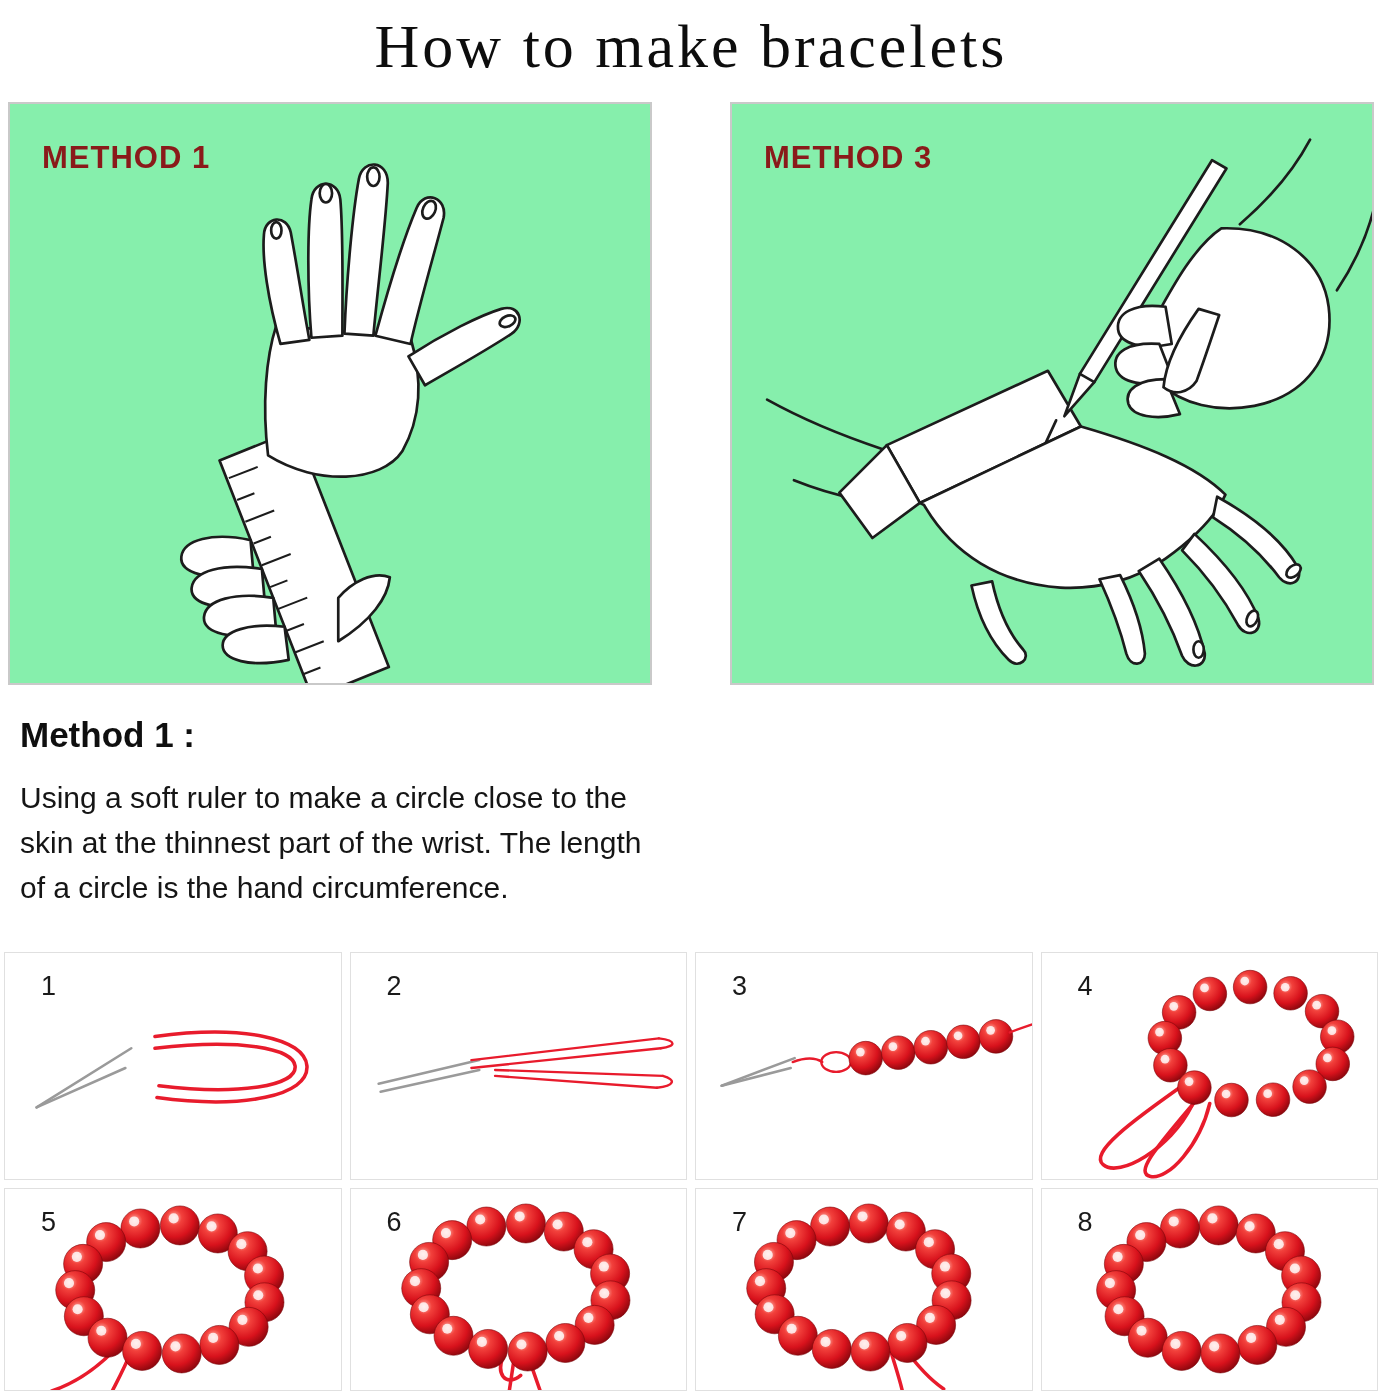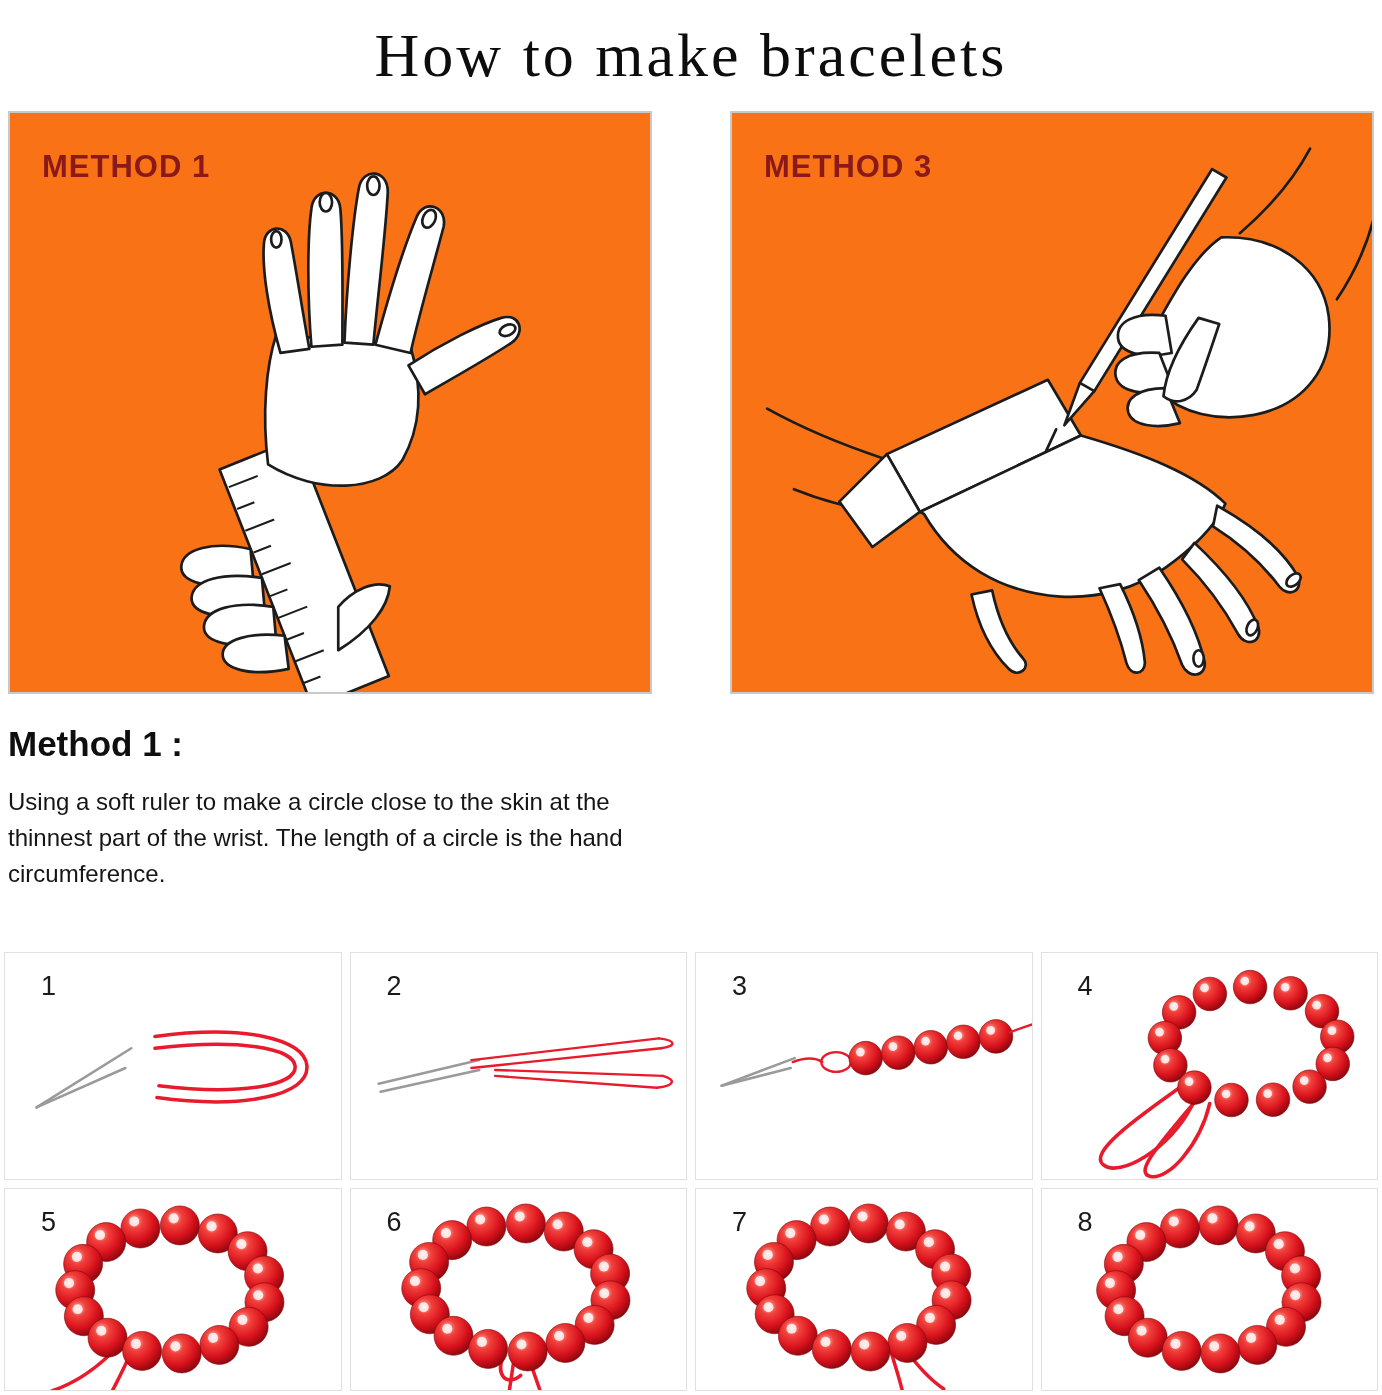--- a/index.html
+++ b/index.html
@@ -1,29 +1,29 @@
 <!DOCTYPE html>
 <html style="--accent-red: #8A1A1A; --bead-red: #D8121C; --cord-red: #E81B2C; --needle-gray: #9A9A9A; --panel-border: #C9C9C9;"><head>
 <meta charset="utf-8">
 <style>
   html,body{margin:0;padding:0;background:#ffffff;}
   .page{position:relative;width:1382px;height:1395px;background:#fff;overflow:hidden;
         font-family:"Liberation Sans",sans-serif;color:#111;}
-  .title{margin:0;padding-top:20px;text-align:center;
+  .title{margin:0;padding-top:11px;text-align:center;
          font-family:"Liberation Serif",serif;font-weight:400;
          font-size:62px;letter-spacing:3px;color:#0d0d0d;}
   .panels{display:flex;gap:78px;padding:0 8px;margin-top:20px;}
-  .panel{flex:1;height:583px;border:2px solid var(--panel-border);position:relative;background:#f97316;box-sizing:border-box;}
+  .panel{flex:1;height:583px;border:2px solid var(--panel-border);position:relative;background:#86efac;box-sizing:border-box;}
   .panel-label{position:absolute;top:36px;left:32px;font-size:31px;font-weight:bold;
                letter-spacing:1px;color:var(--accent-red);z-index:2;}
   .illo{position:absolute;left:0;top:0;width:100%;height:100%;}
-  .texts{display:flex;gap:78px;padding:0 8px;margin-top:24px;}
+  .texts{display:flex;gap:78px;padding:0 20px;margin-top:24px;}
   .text-col{flex:1;}
   .text-col h2{margin:6px 0 20px;font-size:35px;font-weight:bold;color:#0f0f0f;}
-  .text-col p{margin:0;font-size:24px;line-height:1.5;color:#151515;max-width:640px;}
+  .text-col p{margin:0;font-size:30px;line-height:1.5;color:#151515;max-width:640px;}
   .steps{position:absolute;left:4px;right:4px;top:952px;bottom:4px;
          display:grid;grid-template-columns:repeat(4,1fr);grid-template-rows:228px 1fr;gap:8px;}
   .step{position:relative;background:#fff;border:1px solid #e0e0e0;box-sizing:border-box;}
   .step-num{position:absolute;top:18px;left:36px;font-size:27px;color:#1a1a1a;z-index:2;}
   .step svg{position:absolute;left:0;top:0;width:100%;height:100%;}
   
   .ink{fill:#ffffff;stroke:#1c1c1c;stroke-width:2.6;stroke-linejoin:round;stroke-linecap:round;}
   .ink-line{fill:none;stroke:#1c1c1c;stroke-width:2.6;stroke-linecap:round;}
   .needle{fill:none;stroke:var(--needle-gray);stroke-width:2.6;stroke-linecap:round;}
   .cord{fill:none;stroke:var(--cord-red);stroke-width:3.6;stroke-linecap:round;}

